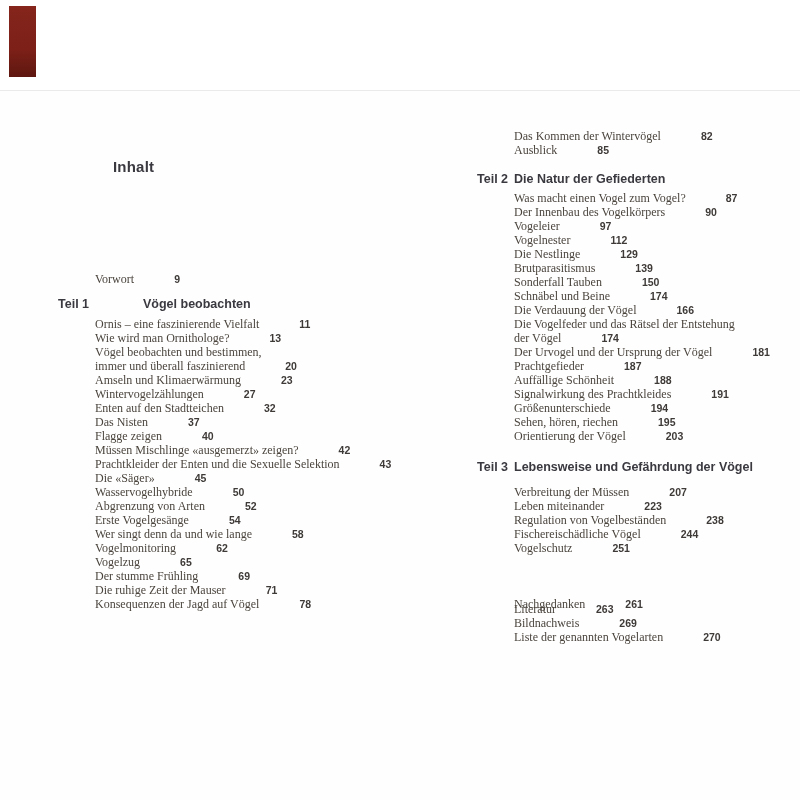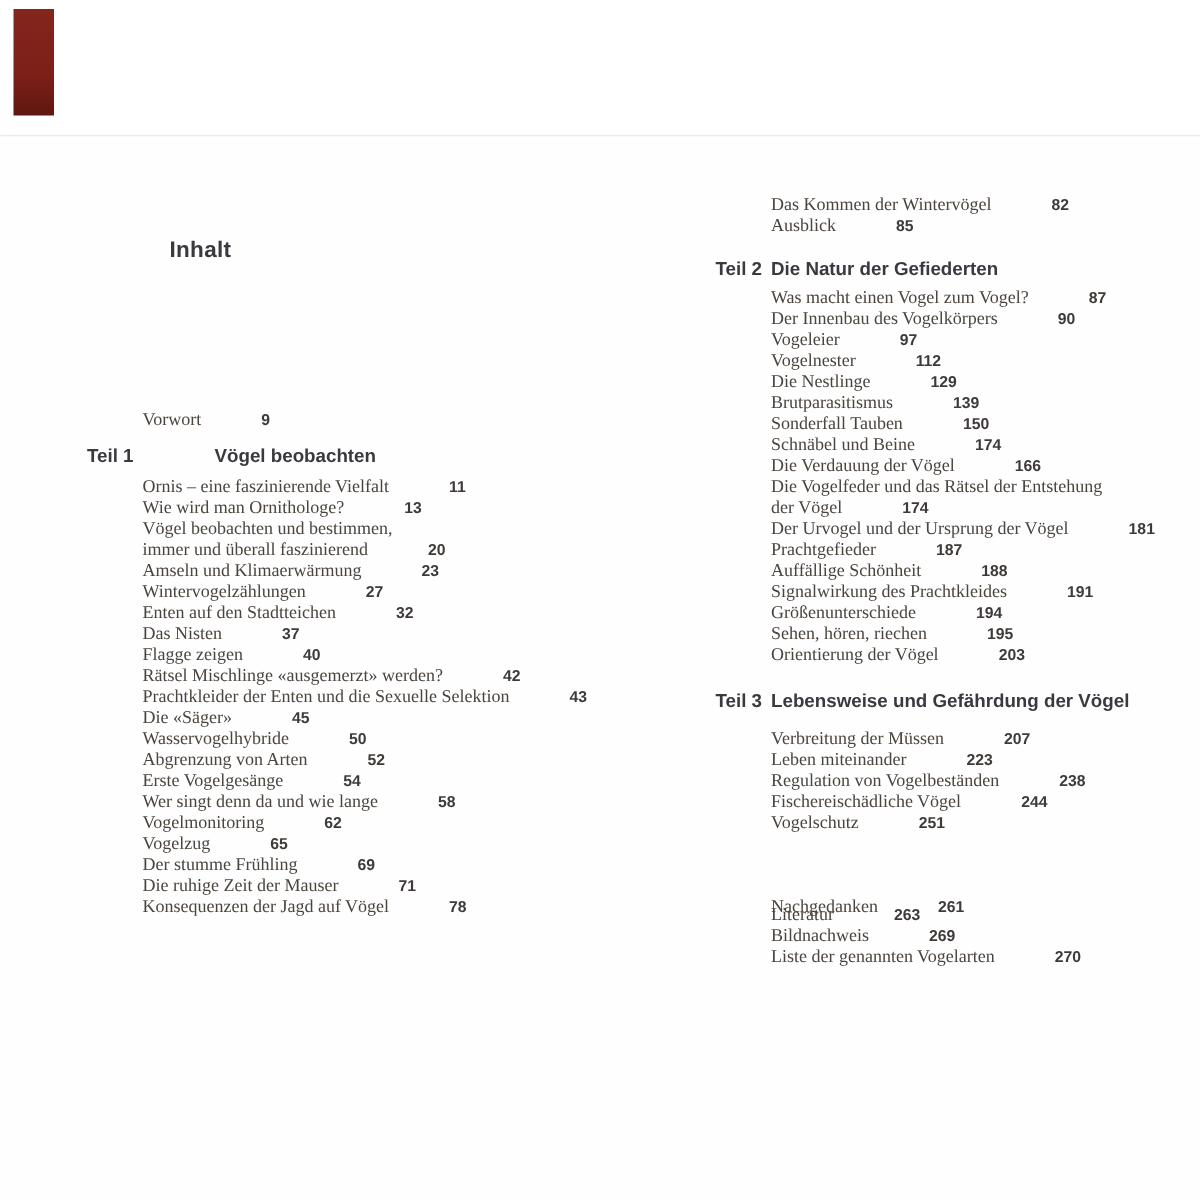--- a/index.html
+++ b/index.html
@@ -104,21 +104,21 @@
   <div class="abs toc-list" style="left:95px; top:317px;">
       <div class="line"><span>Ornis – eine faszinierende Vielfalt</span><span class="num">11</span></div>
       <div class="line"><span>Wie wird man Ornithologe?</span><span class="num">13</span></div>
       <div class="line"><span>Vögel beobachten und bestimmen,</span></div>
       <div class="line"><span>immer und überall faszinierend</span><span class="num">20</span></div>
       <div class="line"><span>Amseln und Klimaerwärmung</span><span class="num">23</span></div>
       <div class="line"><span>Wintervogelzählungen</span><span class="num">27</span></div>
       <div class="line"><span>Enten auf den Stadtteichen</span><span class="num">32</span></div>
       <div class="line"><span>Das Nisten</span><span class="num">37</span></div>
       <div class="line"><span>Flagge zeigen</span><span class="num">40</span></div>
-      <div class="line"><span>Rätsel Mischlinge «ausgemerzt» werden?</span><span class="num">42</span></div>
+      <div class="line"><span>Müssen Mischlinge «ausgemerzt» zeigen?</span><span class="num">42</span></div>
       <div class="line"><span>Prachtkleider der Enten und die Sexuelle Selektion</span><span class="num">43</span></div>
       <div class="line"><span>Die «Säger»</span><span class="num">45</span></div>
       <div class="line"><span>Wasservogelhybride</span><span class="num">50</span></div>
       <div class="line"><span>Abgrenzung von Arten</span><span class="num">52</span></div>
       <div class="line"><span>Erste Vogelgesänge</span><span class="num">54</span></div>
       <div class="line"><span>Wer singt denn da und wie lange</span><span class="num">58</span></div>
       <div class="line"><span>Vogelmonitoring</span><span class="num">62</span></div>
       <div class="line"><span>Vogelzug</span><span class="num">65</span></div>
       <div class="line"><span>Der stumme Frühling</span><span class="num">69</span></div>
       <div class="line"><span>Die ruhige Zeit der Mauser</span><span class="num">71</span></div>

